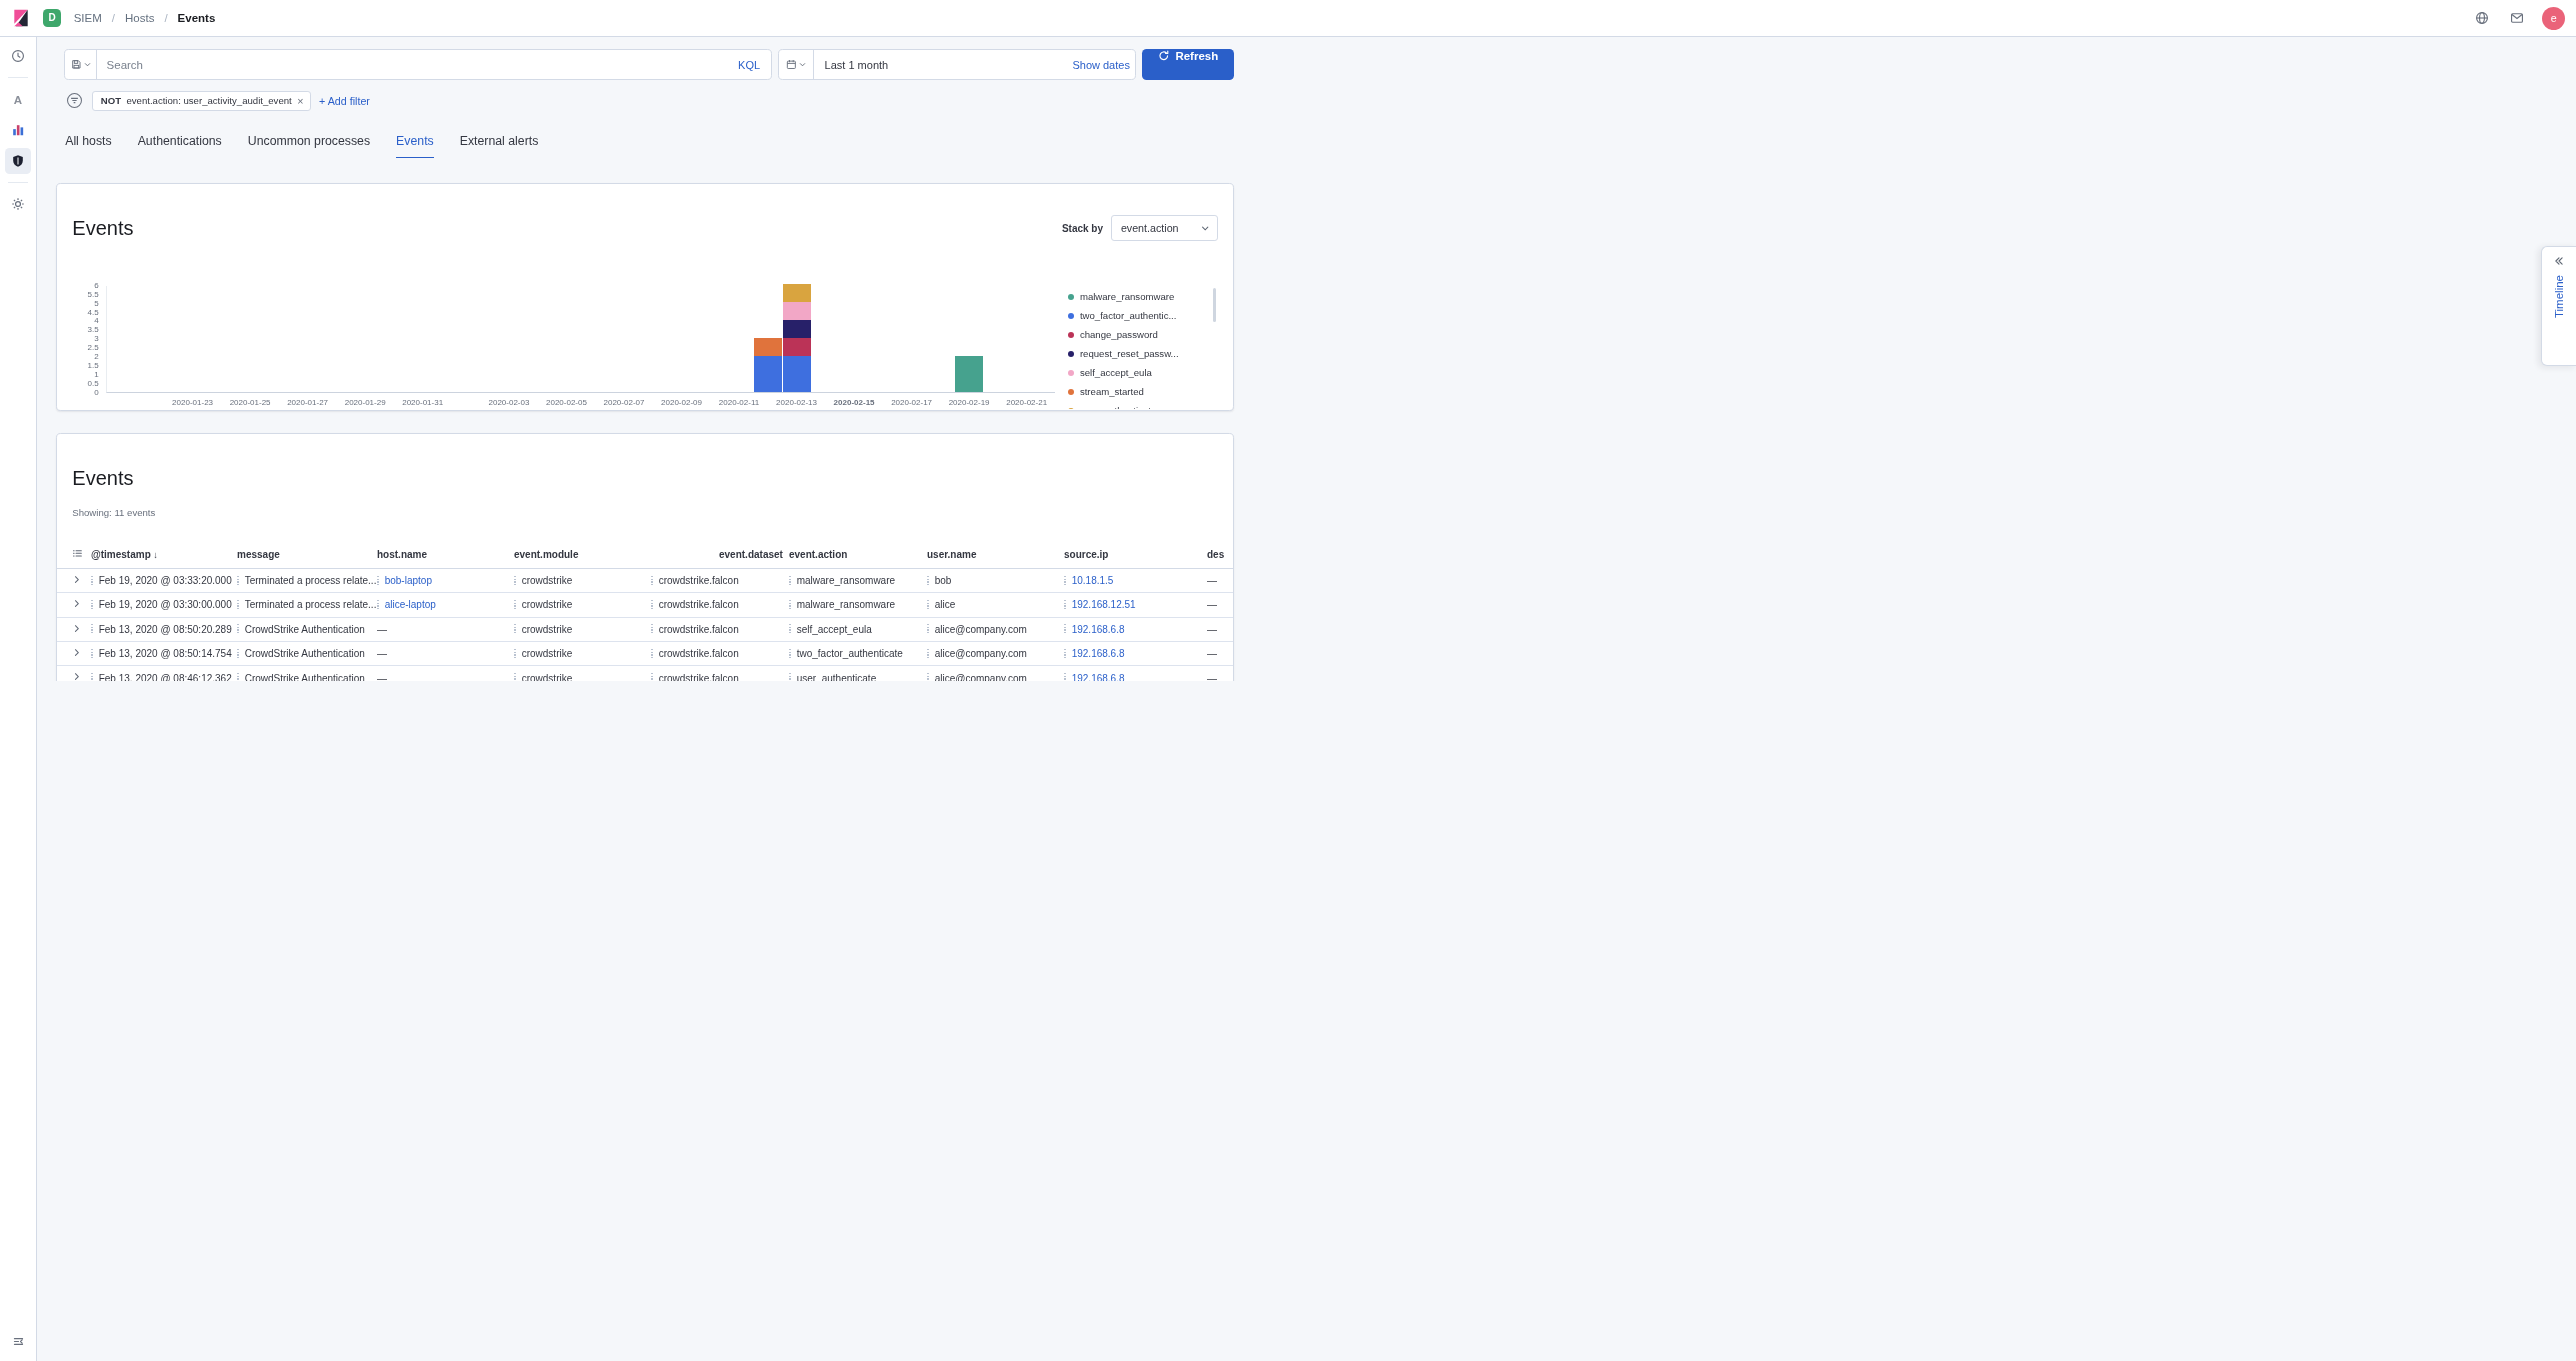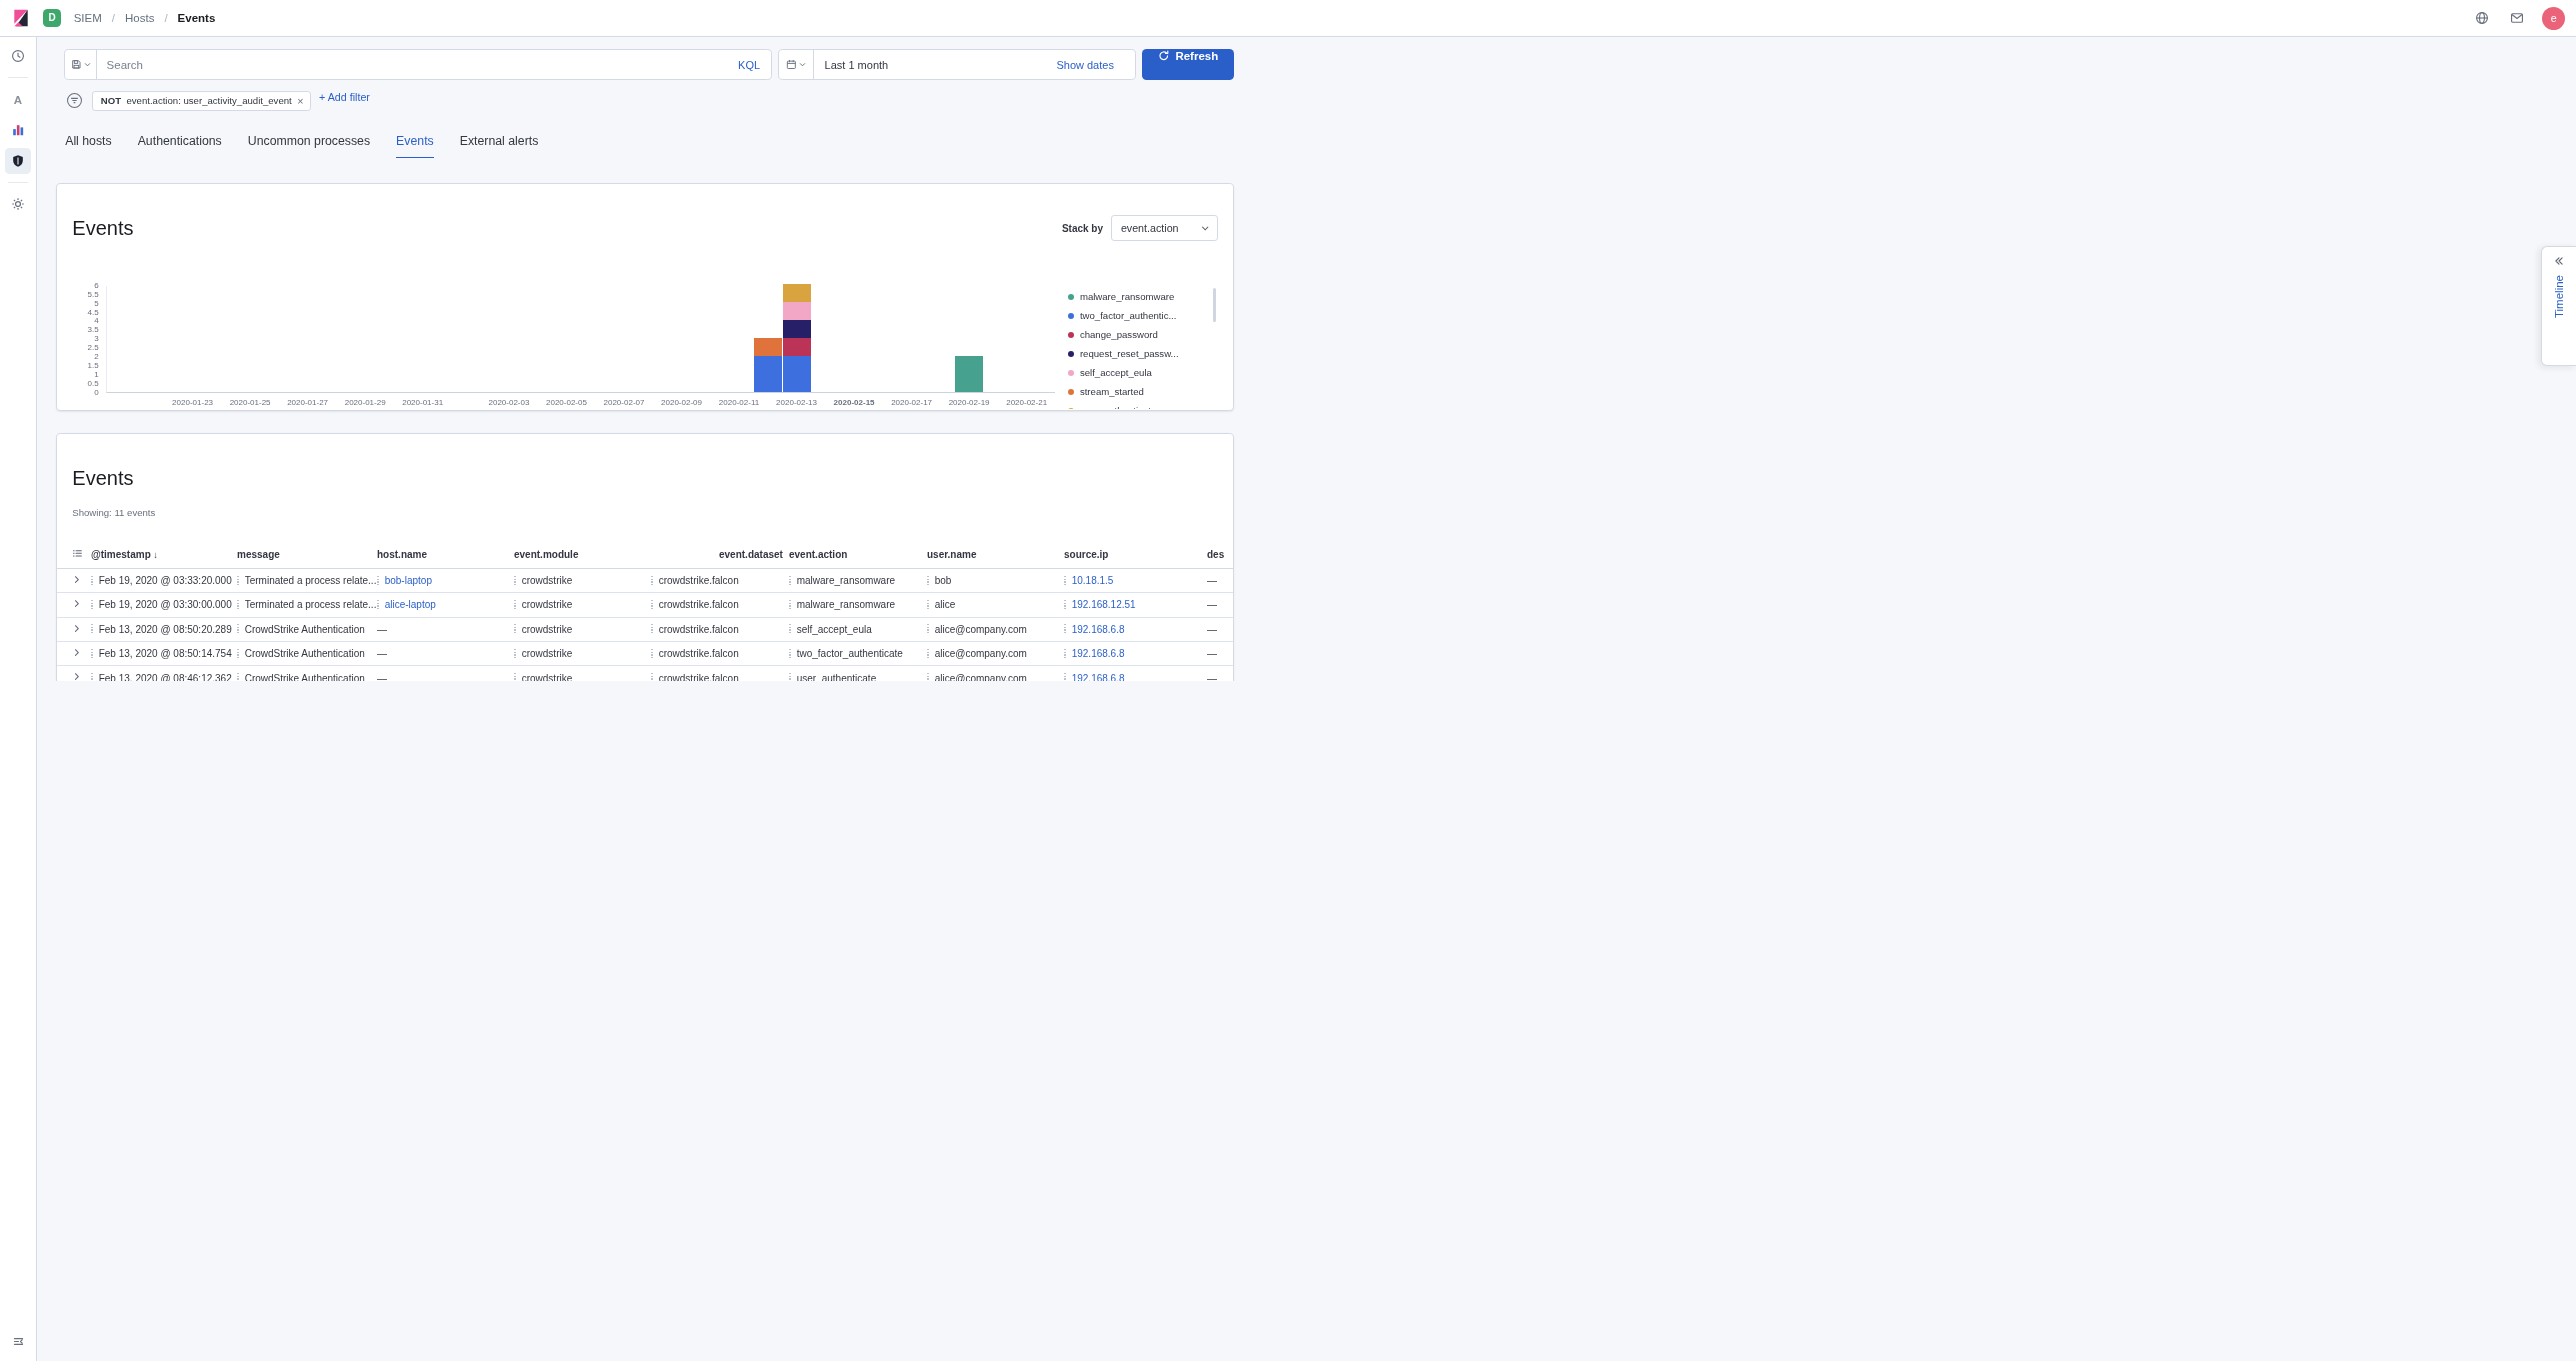--- a/index.html
+++ b/index.html
@@ -37,31 +37,31 @@
   
   .search-row{display:flex;align-items:center;margin-left:8.4px;gap:6.1px}
   .querybar{flex:1;display:flex;align-items:center;height:31px;background:#fff;border:0.8px solid #d3dae6;border-radius:4.6px}
   .save-btn{width:32px;height:100%;display:flex;align-items:center;justify-content:center;gap:2.3px;
             border-right:0.8px solid #d3dae6;cursor:pointer}
   .search-input{flex:1;border:0;outline:0;font-size:11.5px;padding:0 6.1px 0 9.2px;color:#343741;background:transparent;
                 font-family:"Liberation Sans","DejaVu Sans",sans-serif}
   .search-input::placeholder{color:#7a828e}
   .kql{padding:0 10.7px;color:#2a5fc9;font-size:11px;cursor:pointer}
   .datepicker{width:358px;display:flex;align-items:center;height:31px;background:#fff;border:0.8px solid #d3dae6;
-              border-radius:4.6px;padding-right:21px}
+              border-radius:4.6px;padding-right:5px}
   .cal-btn{width:35px;height:100%;display:flex;align-items:center;justify-content:center;gap:2.3px;
            border-right:0.8px solid #d3dae6;cursor:pointer}
   .dp-text{margin-left:10.7px;font-size:11px;color:#343741}
   .show-dates{margin-left:auto;color:#2a5fc9;font-size:11px;cursor:pointer}
   .refresh-btn{width:92px;height:31px;background:#2a5fc9;color:#fff;border:none;border-radius:4.6px;cursor:pointer;
                display:flex;justify-content:center;gap:6.1px;font-size:11.5px;font-weight:600;
                font-family:"Liberation Sans","DejaVu Sans",sans-serif}
 
   
-  .filter-row{display:flex;align-items:flex-start;gap:7.7px;margin:10.7px 0 0 8.4px}
+  .filter-row{display:flex;align-items:center;gap:7.7px;margin:10.7px 0 0 8.4px}
   .filter-pill{display:flex;align-items:center;gap:5.4px;background:#fff;border:0.8px solid #d3dae6;border-radius:3.1px;
                padding:3.8px 7px 3.8px 7.7px;font-size:9.6px;color:#343741;cursor:pointer}
   .pill-prefix{font-weight:700}
   .pill-close{color:#69707d;font-size:10.7px;line-height:1;cursor:pointer}
   .add-filter{color:#2a5fc9;font-size:10.7px;cursor:pointer}
 
   
   .tabs{display:flex;gap:26px;margin:23px 0 0 9.2px}
   .tab{font-size:12.3px;color:#343741;padding-bottom:9.2px;border-bottom:1.5px solid transparent;cursor:pointer}
   .tab.active{color:#2a5fc9;border-bottom-color:#2a5fc9;font-weight:500}

